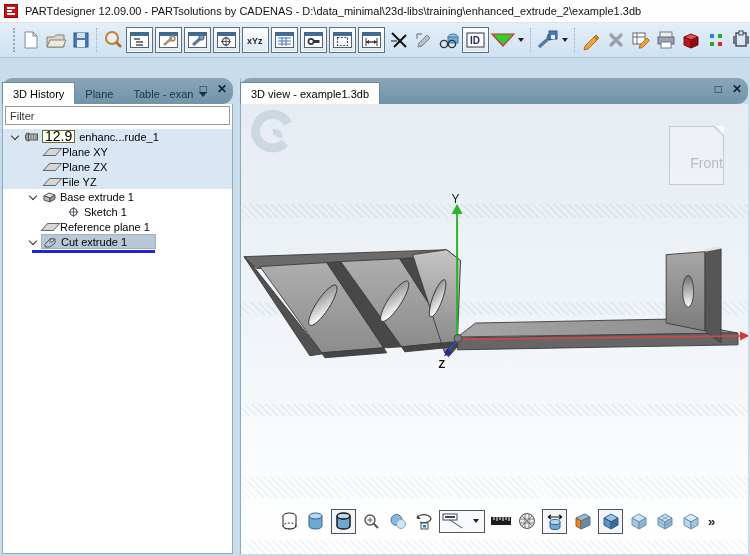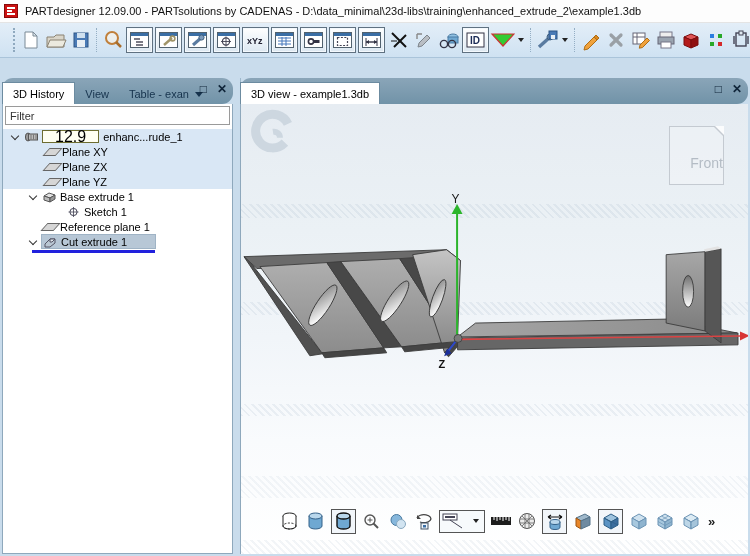--- a/index.html
+++ b/index.html
@@ -45,21 +45,21 @@
   .filter{margin:2px 2px;height:15px;border:1px solid #9a9a9a;font-size:11px;color:#222;padding:1px 4px;font-family:"Liberation Sans",sans-serif;}
   .filter::placeholder{color:#333;opacity:1;}
 
   
   .tree{margin-top:2px;font-size:11px;color:#000;}
   .trow{height:15px;display:flex;align-items:center;white-space:nowrap;}
   .trow.hl{background:#d9e7f5;}
   .trow .sel{background:#b7c7d6;border:1px solid #9fb3c5;display:inline-flex;align-items:flex-end;height:13px;padding-right:28px;}
   .chev{width:5px;height:5px;border-right:1.5px solid #333;border-bottom:1.5px solid #333;transform:rotate(45deg);margin:0 5px 2px 9px;flex:0 0 auto;}
   .tico{display:inline-flex;align-items:center;justify-content:center;width:16px;margin-right:3px;flex:0 0 auto;}
-  .badge{border:1px solid #6d6d30;background:#fffff2;padding:0 12px;font-size:16px;margin-right:4px;line-height:11px;}
+  .badge{border:1px solid #6d6d30;background:#fffff2;padding:0 2px;font-size:14px;margin-right:4px;line-height:11px;}
   .planeico{width:11px;height:6px;background:#d6d6d6;border:1px solid #666;transform:skewX(-42deg);margin-left:2px;}
   .insertline{height:3px;background:#2121dd;width:123px;margin:1px 0 0 29px;}
   .ind2{padding-left:40px;}
 
   
   .viewport{flex:1;position:relative;background:linear-gradient(180deg,#e6ecf2 0%,#ebf1f5 28%,#f1f5f9 52%,#f9fbfd 75%,#ffffff 100%);overflow:hidden;border-left:1px solid #8ea8bc;}
   .texband{position:absolute;left:0;right:0;background:repeating-linear-gradient(45deg,rgba(130,155,180,0.12) 0 2px,transparent 2px 5px);}
   .partsvg{position:absolute;left:0;top:0;width:100%;height:100%;}
   .frontbox{position:absolute;left:428px;top:22px;width:53px;height:57px;border:1px solid #c4cad1;background:rgba(255,255,255,0.22);}
   .frontbox::after{content:"";position:absolute;right:-1px;top:-1px;width:0;height:0;border-top:9px solid #fbfcfd;border-left:9px solid transparent;filter:drop-shadow(-1px 1px 0 #c4cad1);}
@@ -288,21 +288,21 @@
   </div>
 
   <div class="workarea">
 
     <div class="leftpanel">
       <div class="tabbar">
         <div class="tab active">
             <span>3D History</span>
           </div>
         <div class="tab">
-            <span>View</span>
+            <span>Plane</span>
           </div>
         <div class="tab">
             <span>Table - exan</span>
             <span class="ddcaret"></span>
           </div>
         <span class="winbtns">
           <span class="winbtn">□</span>
           <span class="winbtn">✕</span>
         </span>
       </div>
@@ -333,21 +333,21 @@
               <span class="tico">
                 <span class="planeico"></span>
               </span>
               <span class="tlabel">Plane ZX</span>
             </div>
           <div class="trow hl">
               <span class="ind2"></span>
               <span class="tico">
                 <span class="planeico"></span>
               </span>
-              <span class="tlabel">Plane YZ</span>
+              <span class="tlabel">File YZ</span>
             </div>
           <div class="trow" style="padding-left:18px;">
             <span class="chev"></span>
             <span class="tico">
                 <svg width="15" height="12">
                   <polygon points="2,5 7,2 13,4 8,7" fill="#e2e2e2" stroke="#555"></polygon>
                   <polygon points="2,5 8,7 8,11 2,9" fill="#bdbdbd" stroke="#555"></polygon>
                   <polygon points="13,4 8,7 8,11 13,8" fill="#989898" stroke="#555"></polygon>
                 </svg>
               </span>

